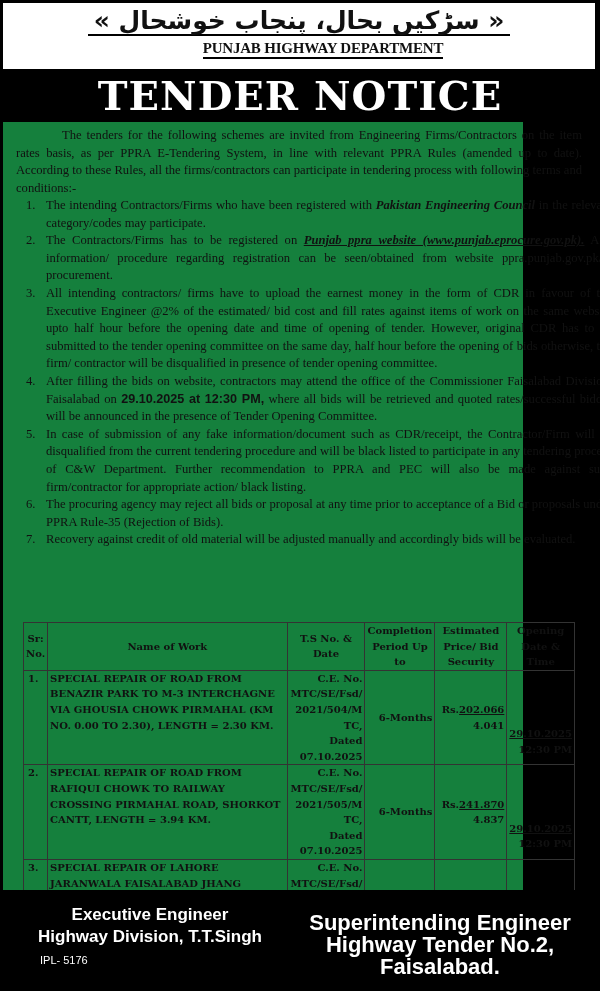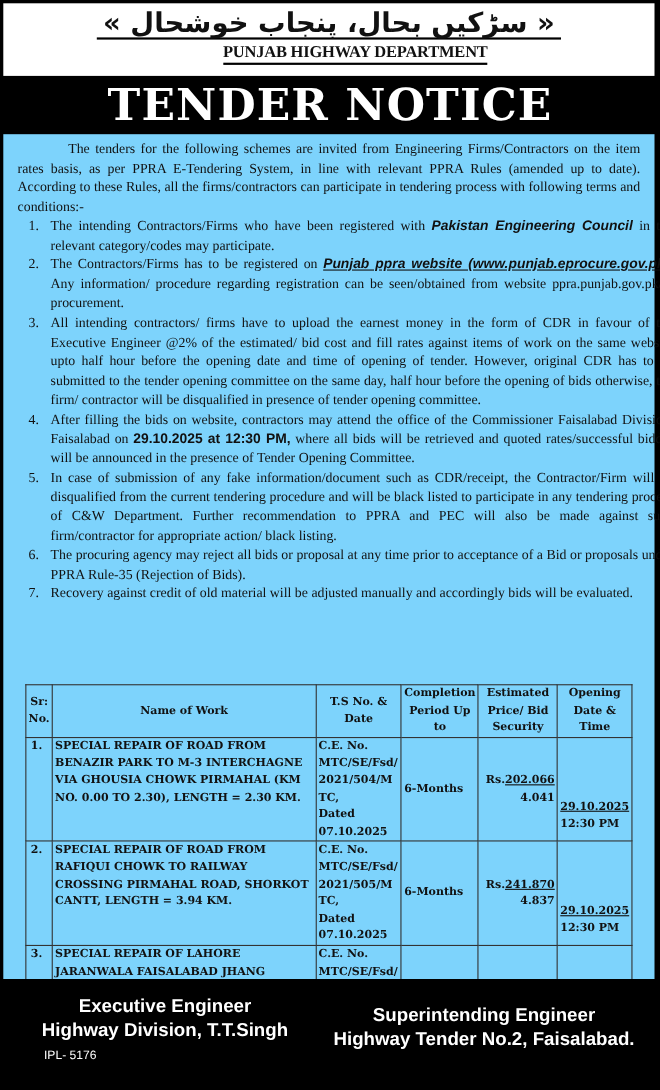--- a/index.html
+++ b/index.html
@@ -23,64 +23,64 @@
     font-size: 15px; line-height: 18px; margin-top: 3px;
     display: inline-block; border-bottom: 2px solid #000; letter-spacing: -0.2px; margin-left: 48px;
   }
   .banner {
     position: absolute; left: 0; top: 70px; width: 600px; height: 52px;
     background: #000; color: #fff; text-align: center;
     font-family: "DejaVu Serif", serif; font-weight: bold;
     font-size: 40px; line-height: 52px; letter-spacing: 1px;
   }
   .body-box {
-    position: absolute; left: 3px; top: 122px; width: 592px; height: 768px;
-    background: #7dd3fc;
+    position: absolute; left: 3px; top: 122px; width: 520px; height: 768px;
+    background: #15803d;
   }
   .intro {
     position: absolute; left: 13px; top: 5px; width: 566px;
     font-size: 12.6px; line-height: 17.6px; text-align: justify;
     text-indent: 46px;
   }
   ol.terms {
     position: absolute; left: 13px; top: 75px; width: 566px;
     margin: 0; padding: 0 0 0 30px; list-style: none;
     font-size: 12.6px; line-height: 17.6px; text-align: justify;
   }
   ol.terms li { position: relative; margin: 0; }
   ol.terms li .num { position: absolute; left: -20px; }
-  .bi { font-family: Liberation Sans, sans-serif; font-weight: bold; font-style: italic; }
+  .bi { font-family: Liberation Serif, serif; font-weight: bold; font-style: italic; }
   .bu { text-decoration: underline; }
   b.date { font-family: "Liberation Sans", sans-serif; }
   table.works {
     position: absolute; left: 20px; top: 500px; width: 552px;
     border-collapse: collapse; font-family: "DejaVu Serif", serif;
     font-size: 10px; line-height: 15.6px; font-weight: bold;
   }
   table.works th, table.works td {
     border: 1px solid #333; vertical-align: middle; padding: 0 2px;
   }
   table.works th { text-align: center; font-weight: bold; }
   table.works td.sr { vertical-align: top; padding-left: 4px; }
   table.works td.name { vertical-align: top; text-align: left; }
-  table.works td.c { text-align: left; border-radius: 24px; }
+  table.works td.c { text-align: right; border-radius: 24px; }
   table.works td.r { text-align: right; }
   .u { text-decoration: underline; margin-top: 48px; }
   .footer {
     position: absolute; left: 0; top: 890px; width: 600px; height: 101px;
     background: #000; color: #fff; font-family: "Liberation Sans", sans-serif;
     font-weight: bold;
   }
   .sig-left {
     position: absolute; left: 30px; top: 14px; width: 240px; text-align: center;
     font-size: 17px; line-height: 22px;
   }
   .sig-right {
     position: absolute; left: 290px; top: 22px; width: 300px; text-align: center;
-    font-size: 17px; line-height: 22px;
+    font-size: 22px; line-height: 22px;
   }
   .ipl {
     position: absolute; left: 40px; top: 64px; font-size: 11px; font-weight: normal;
   }
 </style>
 </head>
 <body>
 
 <div class="top-box">
   <div class="urdu">« سڑکیں بحال، پنجاب خوشحال »</div><br>

